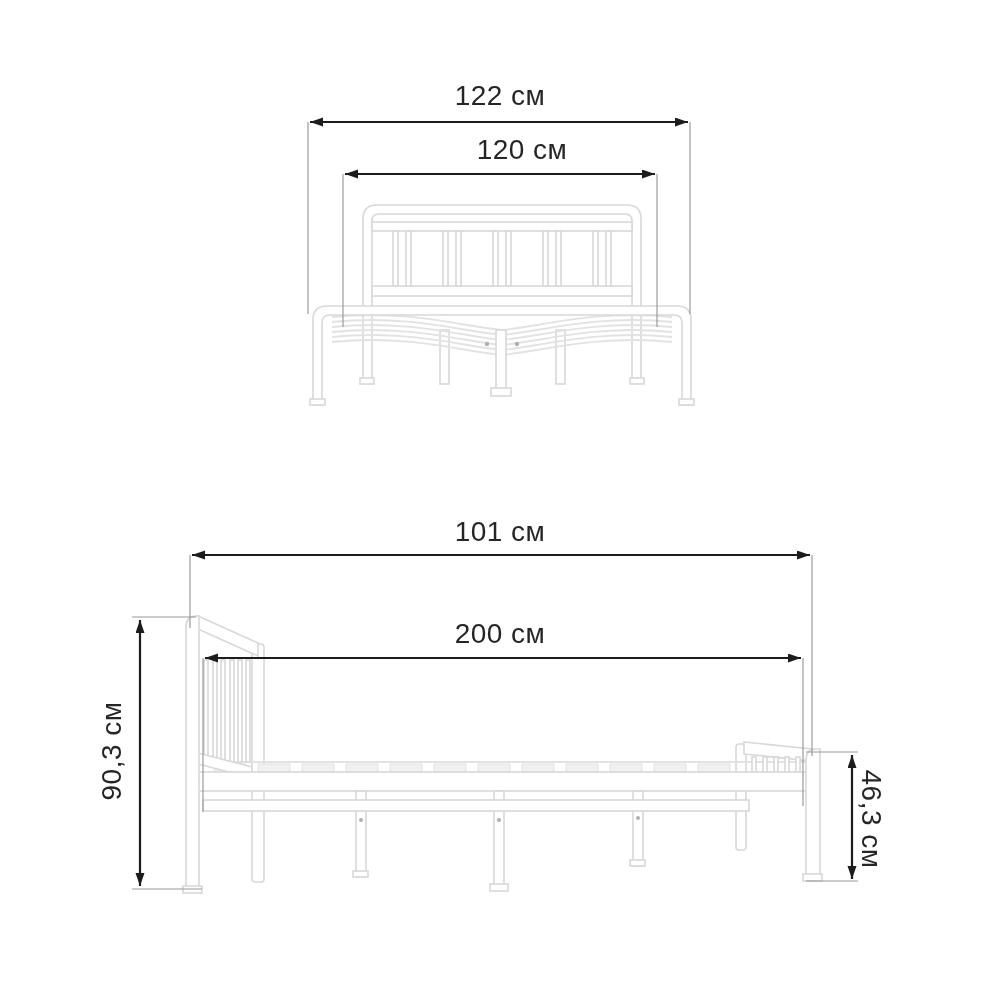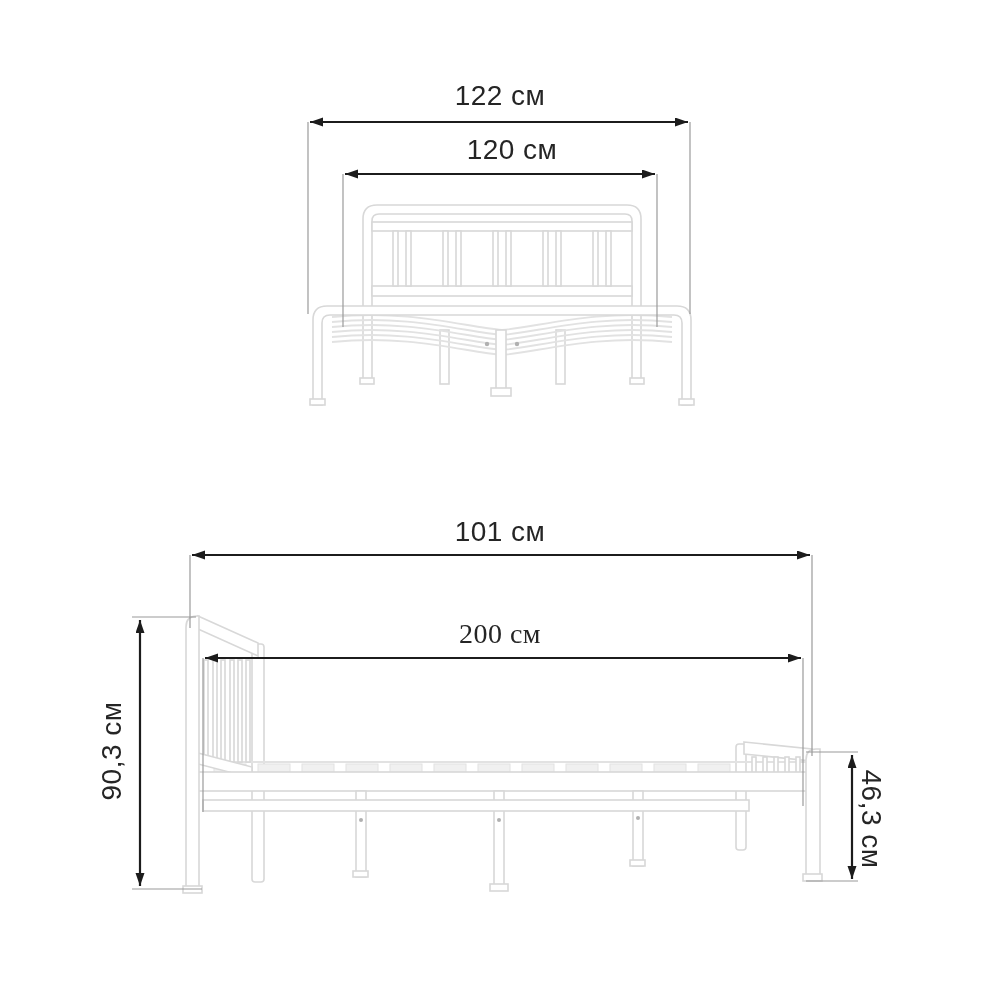--- a/index.html
+++ b/index.html
@@ -159,19 +159,19 @@
       <line class="ext" x1="132" y1="617" x2="196" y2="617"></line>
       <line class="ext" x1="132" y1="889" x2="202" y2="889"></line>
       <line class="dim" x1="140" y1="620" x2="140" y2="886" marker-start="url(#ah)" marker-end="url(#ah)"></line>
       <line class="ext" x1="806" y1="752" x2="858" y2="752"></line>
       <line class="ext" x1="806" y1="881" x2="858" y2="881"></line>
       <line class="dim" x1="852" y1="755" x2="852" y2="879" marker-start="url(#ah)" marker-end="url(#ah)"></line>
     </g>
   </svg>
 
   <div class="label" style="left:400px;top:78px;">122 см</div>
-  <div class="label" style="left:412px;top:132px;">120 см</div>
+  <div class="label" style="left:422px;top:132px;">120 см</div>
   <div class="label" style="left:400px;top:514px;">101 см</div>
-  <div class="label" style="left:400px;top:616px;font-family:Liberation Serif, serif;">200 см</div>
+  <div class="label" style="left:400px;top:616px;">200 см</div>
   <div class="label rot-ccw" style="left:12px;top:733px;">90,3 см</div>
   <div class="label rot-cw" style="left:771px;top:801px;">46,3 см</div>
 
 </div>
 
 </body></html>

